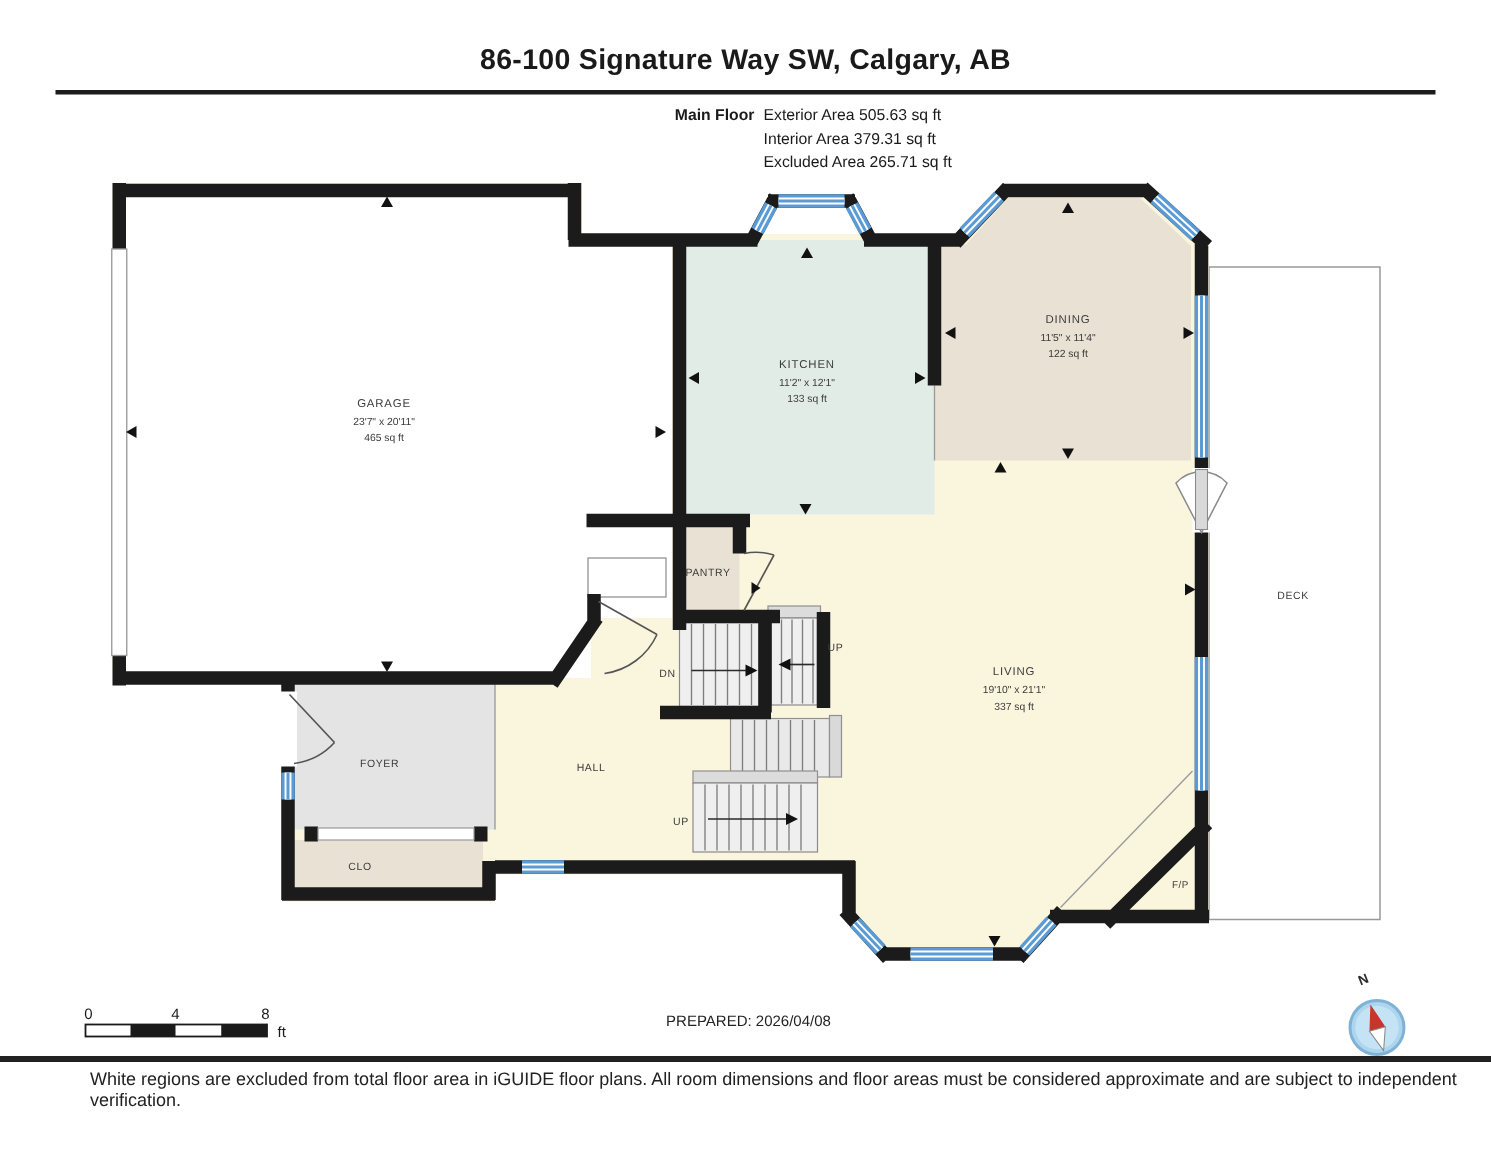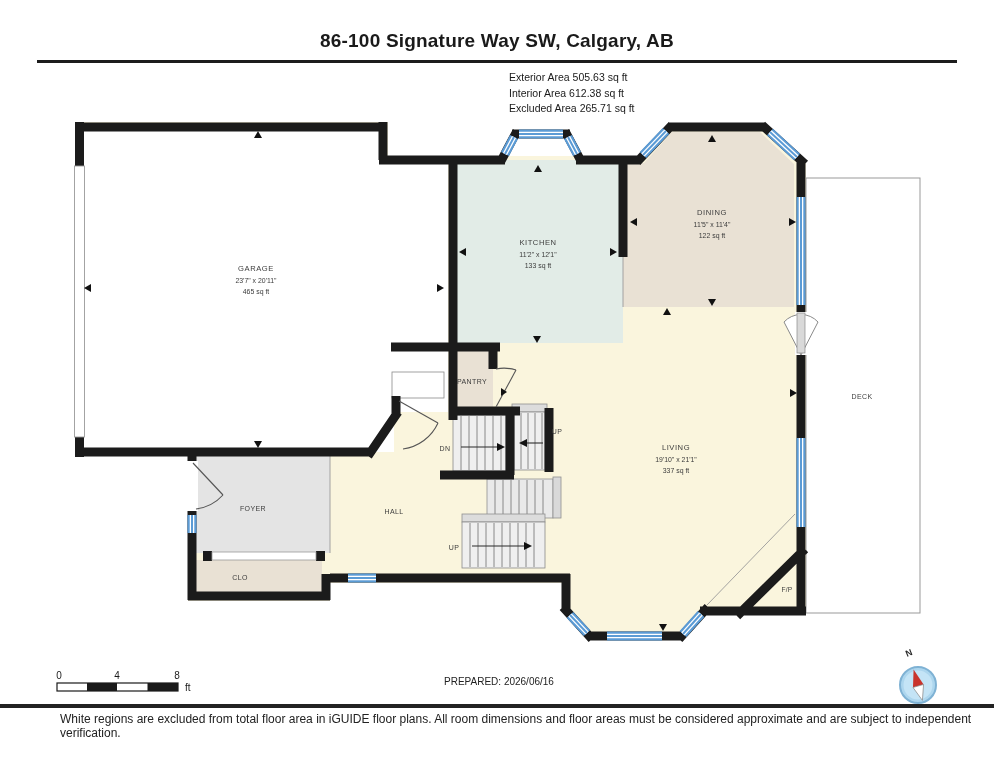--- a/index.html
+++ b/index.html
@@ -29,23 +29,24 @@
   .stair-arrow{stroke:#2a2a2a;stroke-width:1.1;fill:none;}
   .dim{fill:#111;}
 </style>
 </head>
 <body>
 
 <div id="page">
 
   <div class="abs" id="title">86-100 Signature Way SW, Calgary, AB</div>
   <div class="abs" id="title-rule"></div>
+  <div class="abs" id="floor-label">Main Floor</div>
   <div class="abs" id="area-lines">
     <div>Exterior Area 505.63 sq ft</div>
-    <div>Interior Area 612.38 sq ft</div>
+    <div>Interior Area 379.31 sq ft</div>
     <div>Excluded Area 265.71 sq ft</div>
   </div>
 
   <svg class="abs" style="top:0;left:0" width="994" height="768" viewBox="0 0 994 768">
 
     <g>
       <rect x="806" y="178" width="114" height="435" fill="#ffffff" stroke="#999" stroke-width="1"></rect>
     </g>
 
     <path fill="#faf5dd" d="M75,122 H388 V156 H503 L516,130 H566 L580,156 H638 L669,123 H765 L806,160 V611 H704 L681,640 H588 L562,612 V583 H330 V601 H188 V452 H75 Z"></path>
@@ -281,17 +282,17 @@
       <circle cx="918" cy="685" r="18" fill="#add6ee" stroke="#7fb2d4" stroke-width="2"></circle>
       <circle cx="918" cy="685" r="14.5" fill="#c4e4f6"></circle>
       <g transform="rotate(-16 918 685)">
         <polygon points="918,669 912.5,686 923.5,686" fill="#c9342c"></polygon>
         <polygon points="918,701 912.5,686 923.5,686" fill="#ffffff" stroke="#8a8a8a" stroke-width="0.7"></polygon>
       </g>
       <text x="907" y="657" transform="rotate(-22 907 657)" style="font-size:9px;fill:#2a2a2a;font-weight:bold">N</text>
     </g>
   </svg>
 
-  <div class="abs" id="prepared">PREPARED: 2026/06/16</div>
+  <div class="abs" id="prepared">PREPARED: 2026/04/08</div>
   <div class="abs" id="footer-rule"></div>
   <div class="abs" id="disclaimer">White regions are excluded from total floor area in iGUIDE floor plans. All room dimensions and floor areas must be considered approximate and are subject to independent verification.</div>
 
 </div>
 
 </body></html>

